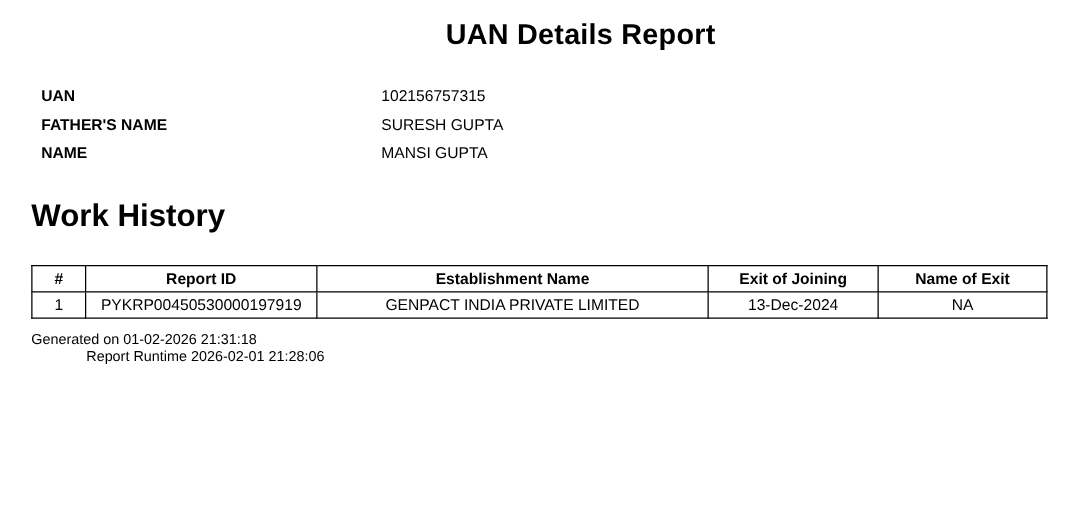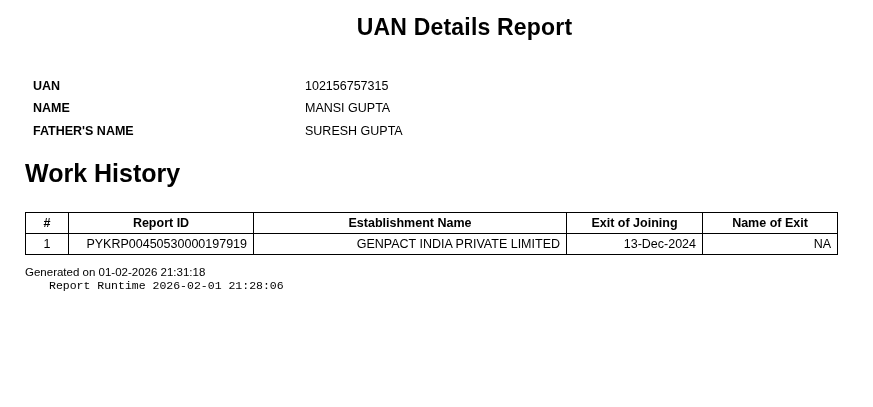--- a/index.html
+++ b/index.html
@@ -24,21 +24,21 @@
     font-weight: bold;
     text-align: center;
     transform: translateX(28px);
     letter-spacing: 0.2px;
   }
   .details {
     margin: 29px 0 0 33px;
   }
   .detail-row {
     display: flex;
-    align-items: flex-end;
+    align-items: flex-start;
     height: 22.5px;
     font-size: 12.5px;
   }
   .detail-label {
     font-weight: bold;
     width: 272px;
     flex: 0 0 272px;
   }
   .detail-value {
     font-weight: normal;
@@ -62,57 +62,56 @@
     height: 21px;
     padding: 0 6px;
     white-space: nowrap;
     overflow: hidden;
   }
   table.work-history th {
     font-weight: bold;
     text-align: center;
   }
   table.work-history td {
-    text-align: right;
+    text-align: center;
     font-weight: normal;
   }
   table.work-history td.cell-center {
     text-align: center;
   }
   .footer {
     display: flex;
     margin: 10px 0 0 25px;
     font-size: 11.5px;
     line-height: 14px;
     flex-direction: column;
   }
   .footer .runtime {
-    margin-left: 24px;
-    font-family: Liberation Mono, monospace;
+    margin-left: 44px;
   }
 </style>
 </head>
 <body>
 
 <div class="page">
 
   <div class="report-title">UAN Details Report</div>
 
   <div class="details">
     <div class="detail-row">
       <span class="detail-label">UAN</span>
       <span class="detail-value">102156757315</span>
     </div>
     <div class="detail-row">
+      <span class="detail-label">FATHER'S NAME</span>
+      <span class="detail-value">SURESH GUPTA</span>
+    </div>
+    <div class="detail-row">
       <span class="detail-label">NAME</span>
       <span class="detail-value">MANSI GUPTA</span>
-    </div>
-    <div class="detail-row">
-      <span class="detail-label">FATHER'S NAME</span>
-      <span class="detail-value">SURESH GUPTA</span>
     </div>
   </div>
 
   <div class="section-heading">Work History</div>
 
   <table class="work-history">
     <colgroup>
       <col style="width:43px">
       <col style="width:185px">
       <col style="width:313px">

